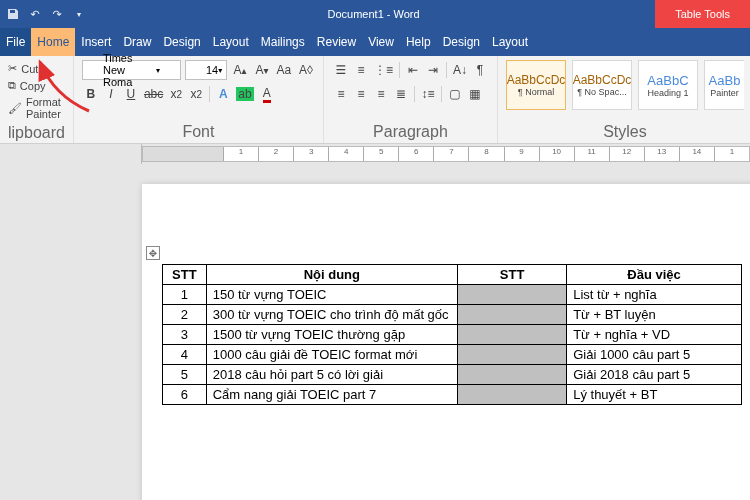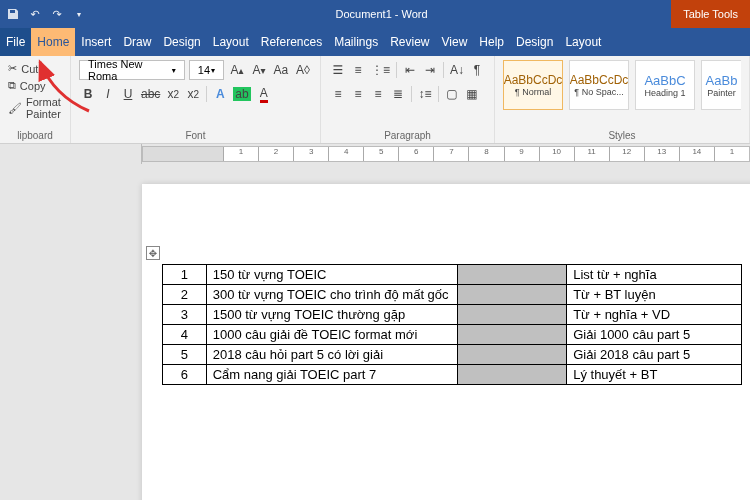--- a/index.html
+++ b/index.html
@@ -2,40 +2,40 @@
 <html><head>
 <meta charset="utf-8">
 <style>
 * { margin: 0; padding: 0; box-sizing: border-box; font-family: "Segoe UI", Tahoma, sans-serif; }
 body { background: #e6e6e6; width: 750px; height: 500px; overflow: hidden; position: relative; }
 
 
 .titlebar { background: #2b579a; color: #fff; height: 28px; display: flex; align-items: center; font-size: 11px; }
 .titlebar .qat { display: flex; gap: 8px; padding: 0 6px; align-items: center; }
 .titlebar .title { flex: 1; text-align: center; }
-.titlebar .tools { background: #c2410c; padding: 0 12px; height: 100%; display: flex; align-items: center; }
+.titlebar .tools { background: #ef4444; padding: 0 20px; height: 100%; display: flex; align-items: center; }
 .qat-icon { width: 14px; height: 14px; display: inline-flex; align-items: center; justify-content: center; color: #fff; opacity: .9; }
 
 
 .tabs { background: #2b579a; height: 28px; display: flex; align-items: stretch; font-size: 12px; color: #fff; }
 .tab { padding: 0 6px; display: flex; align-items: center; cursor: pointer; }
 .tab.active { background: #fdba74; color: #2b579a; }
 
 
 .ribbon { background: #f3f3f3; height: 88px; border-bottom: 1px solid #d0d0d0; display: flex; }
 .group { border-right: 1px solid #e0e0e0; padding: 4px 8px 2px 8px; display: flex; flex-direction: column; justify-content: space-between; }
-.group-label { text-align: center; font-size: 10px; color: #666; padding-top: 2px; }
+.group-label { text-align: center; font-size: 16px; color: #666; padding-top: 2px; }
 .group-body { display: flex; gap: 6px; }
 
 
 .clip-item { display: flex; align-items: center; gap: 4px; font-size: 11px; color: #444; padding: 2px 0; }
 
 
 .fontrow { display: flex; align-items: center; gap: 4px; margin-bottom: 4px; }
-.combo { border: 1px solid #c0c0c0; background: #fff; font-size: 11px; height: 20px; display: flex; align-items: center; padding: 0 8px; }
+.combo { border: 1px solid #c0c0c0; background: #fff; font-size: 11px; height: 20px; display: flex; align-items: center; padding: 0 20px; }
 .btnrow { display: flex; gap: 2px; align-items: center; }
 .rb { min-width: 18px; height: 20px; display: inline-flex; align-items: center; justify-content: center; font-size: 12px; color: #444; padding: 0 2px; cursor: pointer; }
 .sep { width: 1px; height: 16px; background: #d0d0d0; margin: 0 2px; }
 
 
 .style-box { border: 1px solid #d8d8d8; background: #fff; width: 60px; height: 50px; display: flex; flex-direction: column; align-items: center; justify-content: center; font-size: 9px; color: #444; cursor: pointer; }
 .style-box .preview { font-size: 12px; color: #a16207; }
 .style-box.sel { border: 1px solid #f0b860; background: #fff7e6; }
 .style-box .preview.blue { color: #4a8bdb; font-size: 13px; }
 
@@ -80,21 +80,20 @@
   <div class="tools">Table Tools</div>
 </div>
 
 <div class="tabs">
   <div class="tab" style="background:#1e4e8c">File</div>
   <div class="tab active">Home</div>
   <div class="tab">Insert</div>
   <div class="tab">Draw</div>
   <div class="tab">Design</div>
   <div class="tab">Layout</div>
-  <div class="tab">References</div>
   <div class="tab">Mailings</div>
   <div class="tab">Review</div>
   <div class="tab">View</div>
   <div class="tab">Help</div>
   <div class="tab">Design</div>
   <div class="tab">Layout</div>
 
 </div>
 
 <div class="ribbon">
@@ -240,20 +239,26 @@
   <div class="page">
     <div class="table-anchor">✥</div>
     <table class="doc">
       <colgroup>
           <col class="c1">
           <col class="c2">
           <col class="c3">
           <col class="c4">
         </colgroup>
       <tbody>
+          <tr>
+        <th>STT</th>
+        <th>Nội dung</th>
+        <th>STT</th>
+        <th>Đầu việc</th>
+      </tr>
       <tr>
             <td class="stt">1</td>
             <td>150 từ vựng TOEIC</td>
             <td class="grey"></td>
             <td>List từ + nghĩa</td>
           </tr>
       <tr>
             <td class="stt">2</td>
             <td>300 từ vựng TOEIC cho trình độ mất gốc</td>
             <td class="grey"></td>

